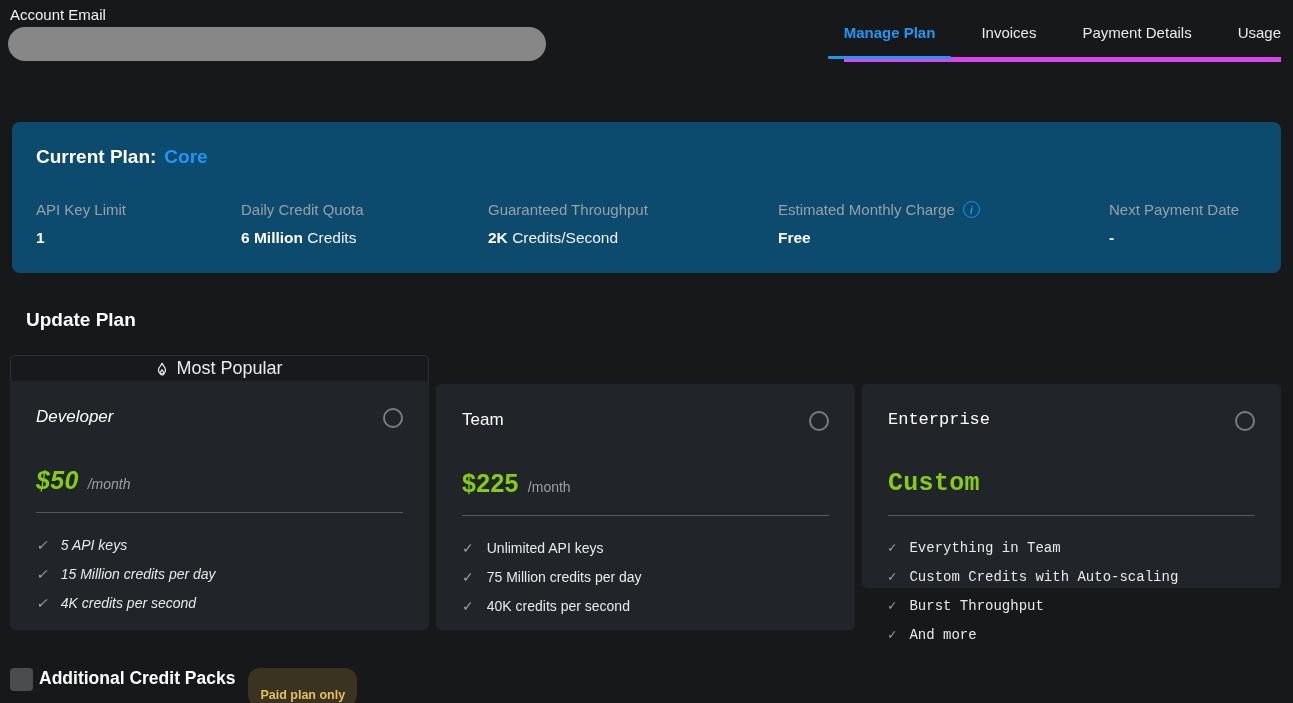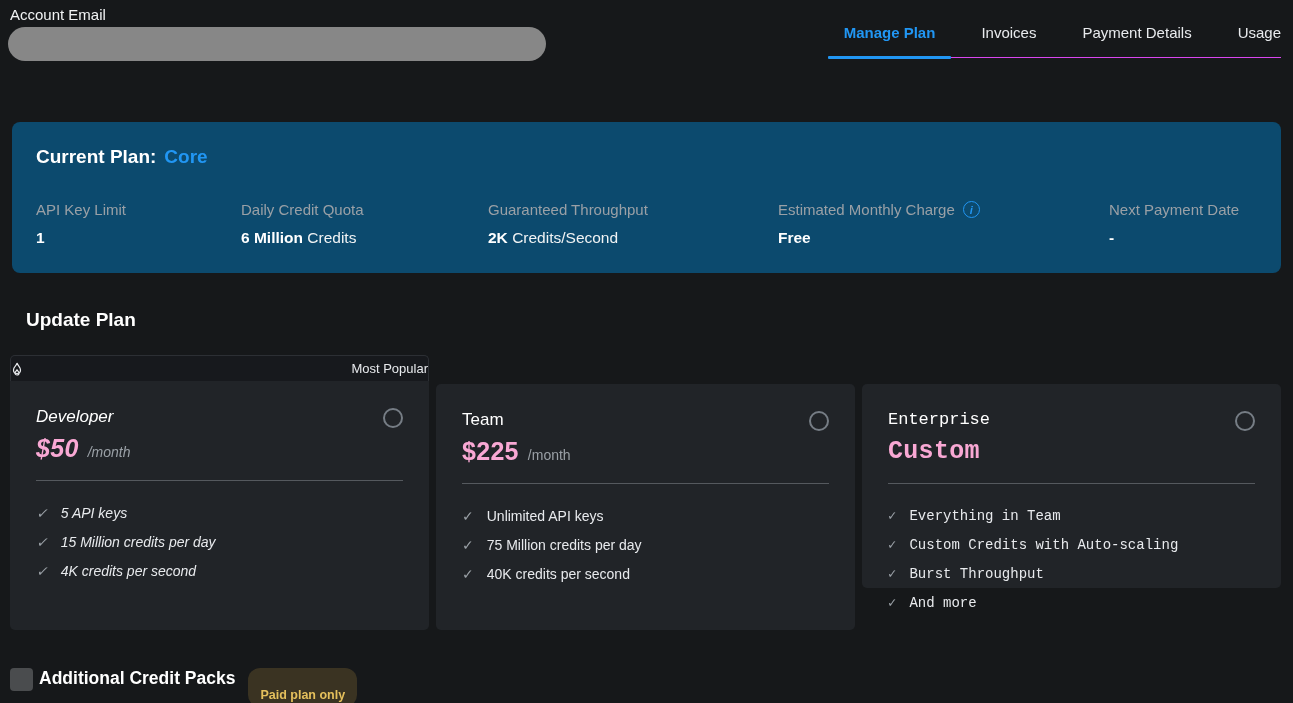--- a/index.html
+++ b/index.html
@@ -18,21 +18,21 @@
     font-size:15px; color:#f1f3f4;
   }
   .email-input {
     position:absolute; left:8px; top:27px;
     width:538px; height:34px;
     background:#878787; border-radius:17px;
   }
   .tabs {
     position:absolute; right:12px; top:24px;
     display:flex; gap:46px;
-    border-bottom:1px solid #d946ef;
+    border-bottom:5px solid #d946ef;
   }
   .tab {
     position:relative;
     font-size:15px; color:#e8eaed;
     padding:0 0 16px 0;
     cursor:pointer; white-space:nowrap;
   }
   .tab.active { color:#2196f3; font-weight:bold; }
   .tab.active::after {
     content:""; position:absolute; left:-16px; right:-16px; bottom:-2px;
@@ -72,38 +72,38 @@
     font-size:19px; font-weight:bold; color:#ffffff;
   }
   .plan-card { position:absolute; border-radius:5px; cursor:pointer; }
   .plan-card-developer { left:10px; top:355px; width:419px; }
   .plan-card-team      { left:436px; top:384px; width:419px; height:246px; background:#212428; }
   .plan-card-enterprise{ left:862px; top:384px; width:419px; height:204px; background:#212428;font-family:Liberation Mono, monospace; }
   .most-popular-band {
     height:26px; background:#17191d;
     border:1px solid #2c2f34; border-bottom:none;
     border-radius:5px 5px 0 0;
-    display:flex; align-items:center; justify-content:space-between; gap:8px;
-    font-size:13px; color:#e8eaed;
+    display:flex; align-items:center; justify-content:center; gap:8px;
+    font-size:18px; color:#e8eaed;
   }
   .flame-icon { display:inline-flex; }
   .plan-body-developer {
     height:249px; background:#212428; border-radius:0 0 5px 5px;font-style:italic;
   }
   .plan-inner { padding:25px 26px 0 26px; }
   .plan-title-row {
     display:flex; align-items:flex-start; justify-content:space-between;
   }
   .plan-title { font-size:17px; color:#ffffff; line-height:22px; }
   .plan-radio {
     width:20px; height:20px; border:2px solid #767d85; border-radius:50%;
     background:transparent; cursor:pointer; flex:0 0 auto; margin-top:2px;
   }
   .plan-price-row { margin-top:6px; display:flex; align-items:baseline; gap:9px; }
-  .plan-price { font-size:25px; font-weight:bold; color:#f9a8d4; letter-spacing:0.3px; }
+  .plan-price { font-size:25px; font-weight:bold; color:#84cc16; letter-spacing:0.3px;margin-top:32px; }
   .plan-period { font-size:14px; color:#9aa0a6; }
   .plan-divider { margin-top:17px; height:1px; background:#55595e; }
   .plan-features { list-style:none; margin-top:23px; }
   .plan-feature {
     display:flex; align-items:center; gap:13px;
     margin-bottom:12px; height:17px;
   }
   .check-icon { color:#9aa0a6; font-size:14px; line-height:1; }
   .feature-text { font-size:14px; color:#e8eaed; white-space:nowrap; }
 

